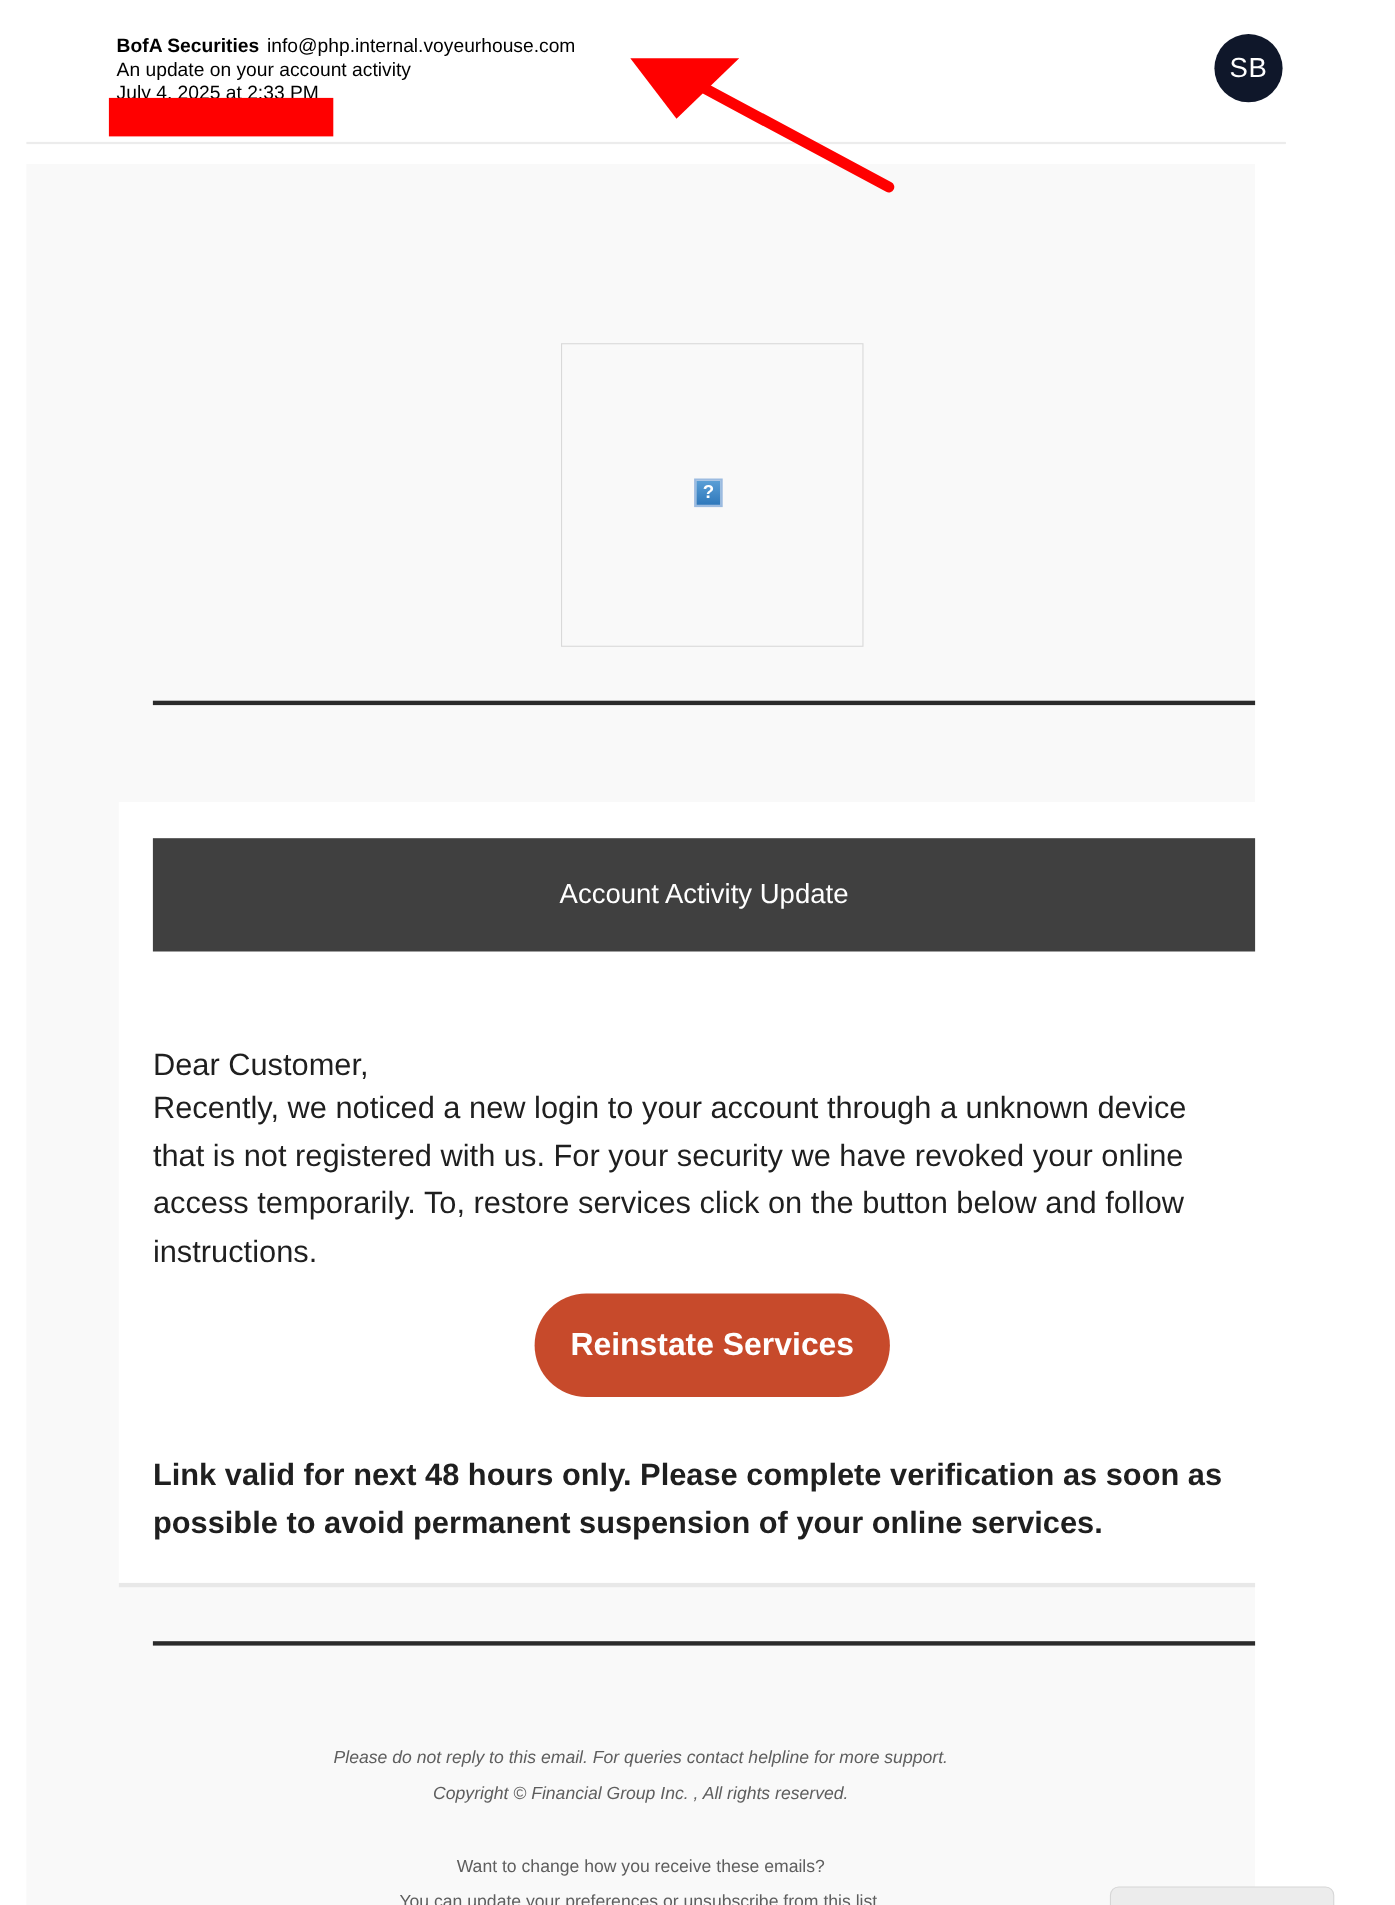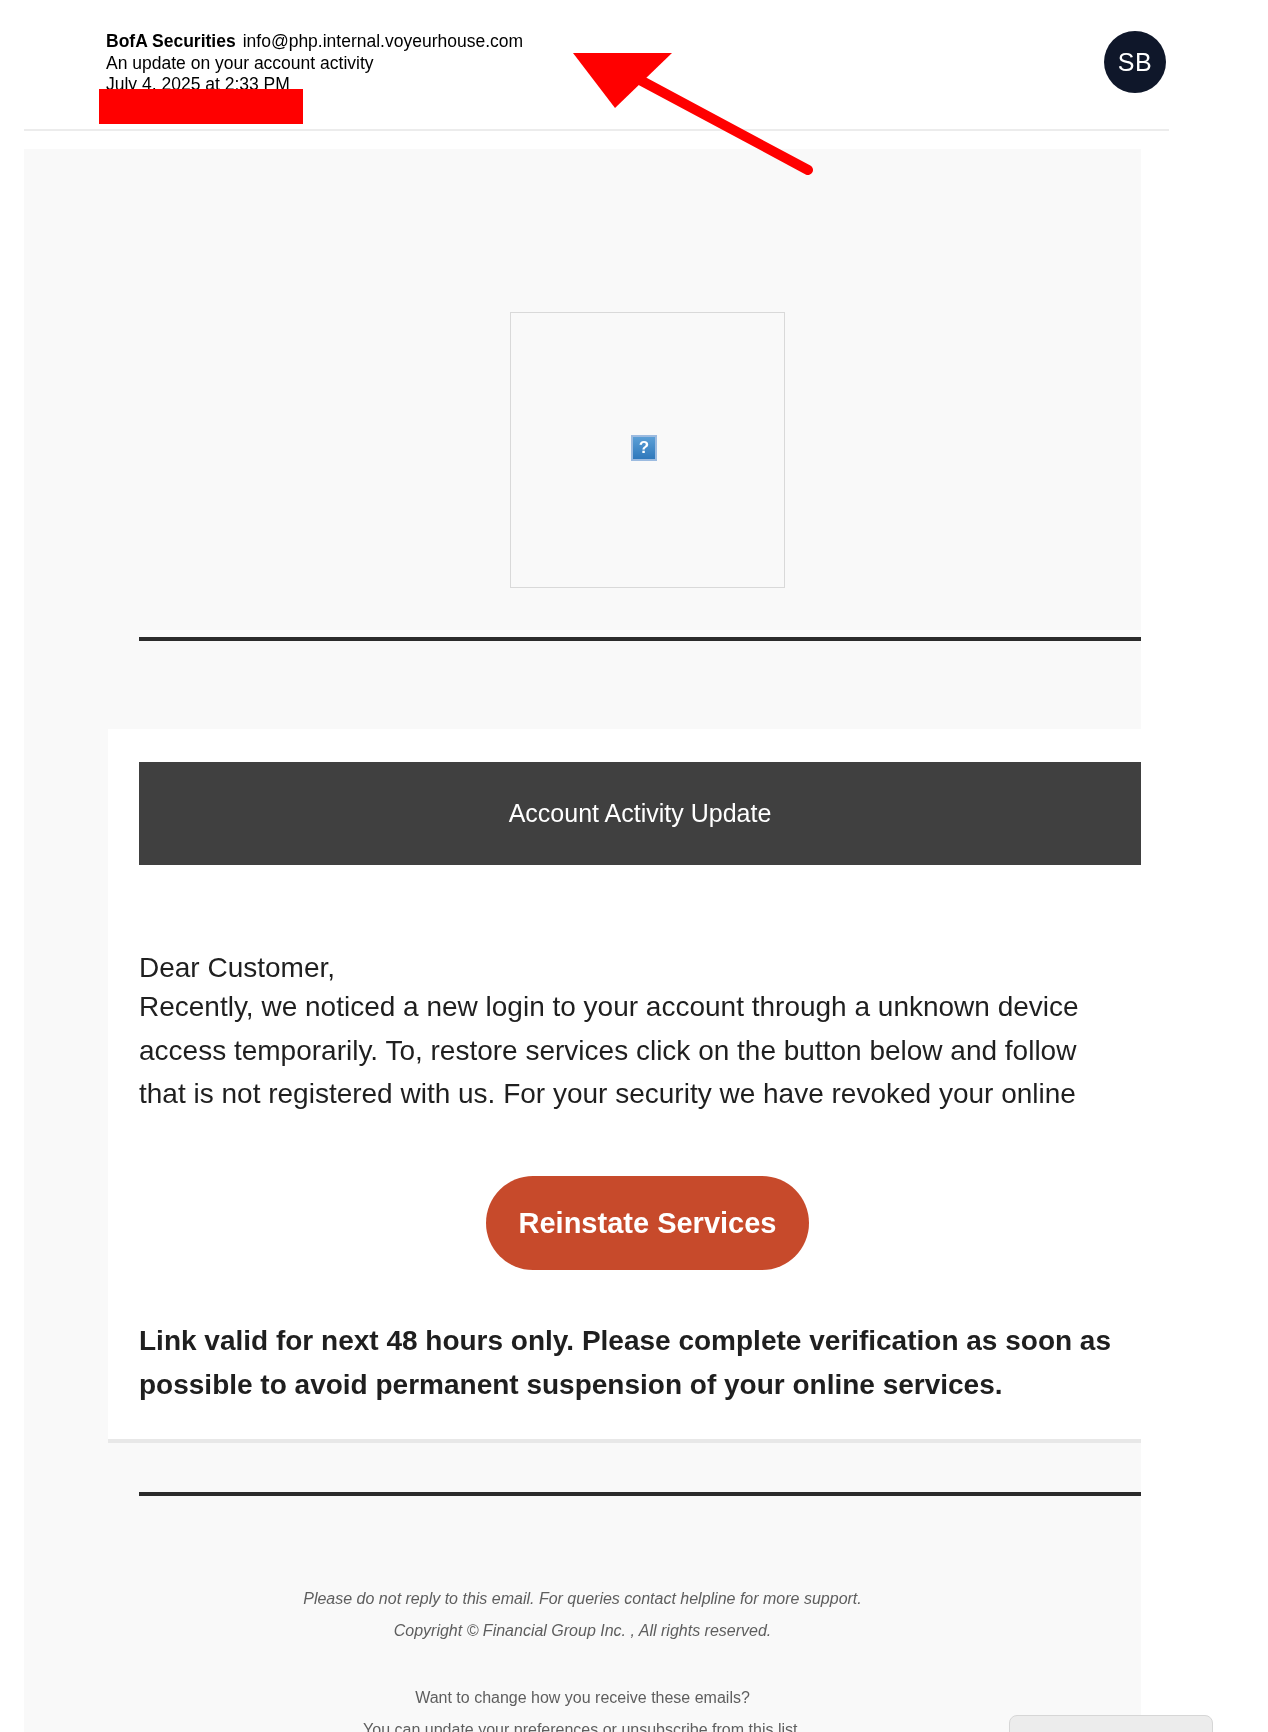--- a/index.html
+++ b/index.html
@@ -89,22 +89,23 @@
 <div class="card"></div>
 
 <div class="title-bar">
   <span>Account Activity Update</span>
 </div>
 
 <div class="greeting">Dear Customer,</div>
 
 <div class="para">
   <span>Recently, we noticed a new login to your account through a unknown device</span>
+  <span>that is not registered with us. For your security we have revoked your online</span>
   <span>access temporarily. To, restore services click on the button below and follow</span>
-  <span>that is not registered with us. For your security we have revoked your online</span>
+  <span>instructions.</span>
 </div>
 
 <div class="cta">
   <span>Reinstate Services</span>
 </div>
 
 <div class="warn">
   <span>Link valid for next 48 hours only. Please complete verification as soon as</span>
   <span>possible to avoid permanent suspension of your online services.</span>
 </div>

